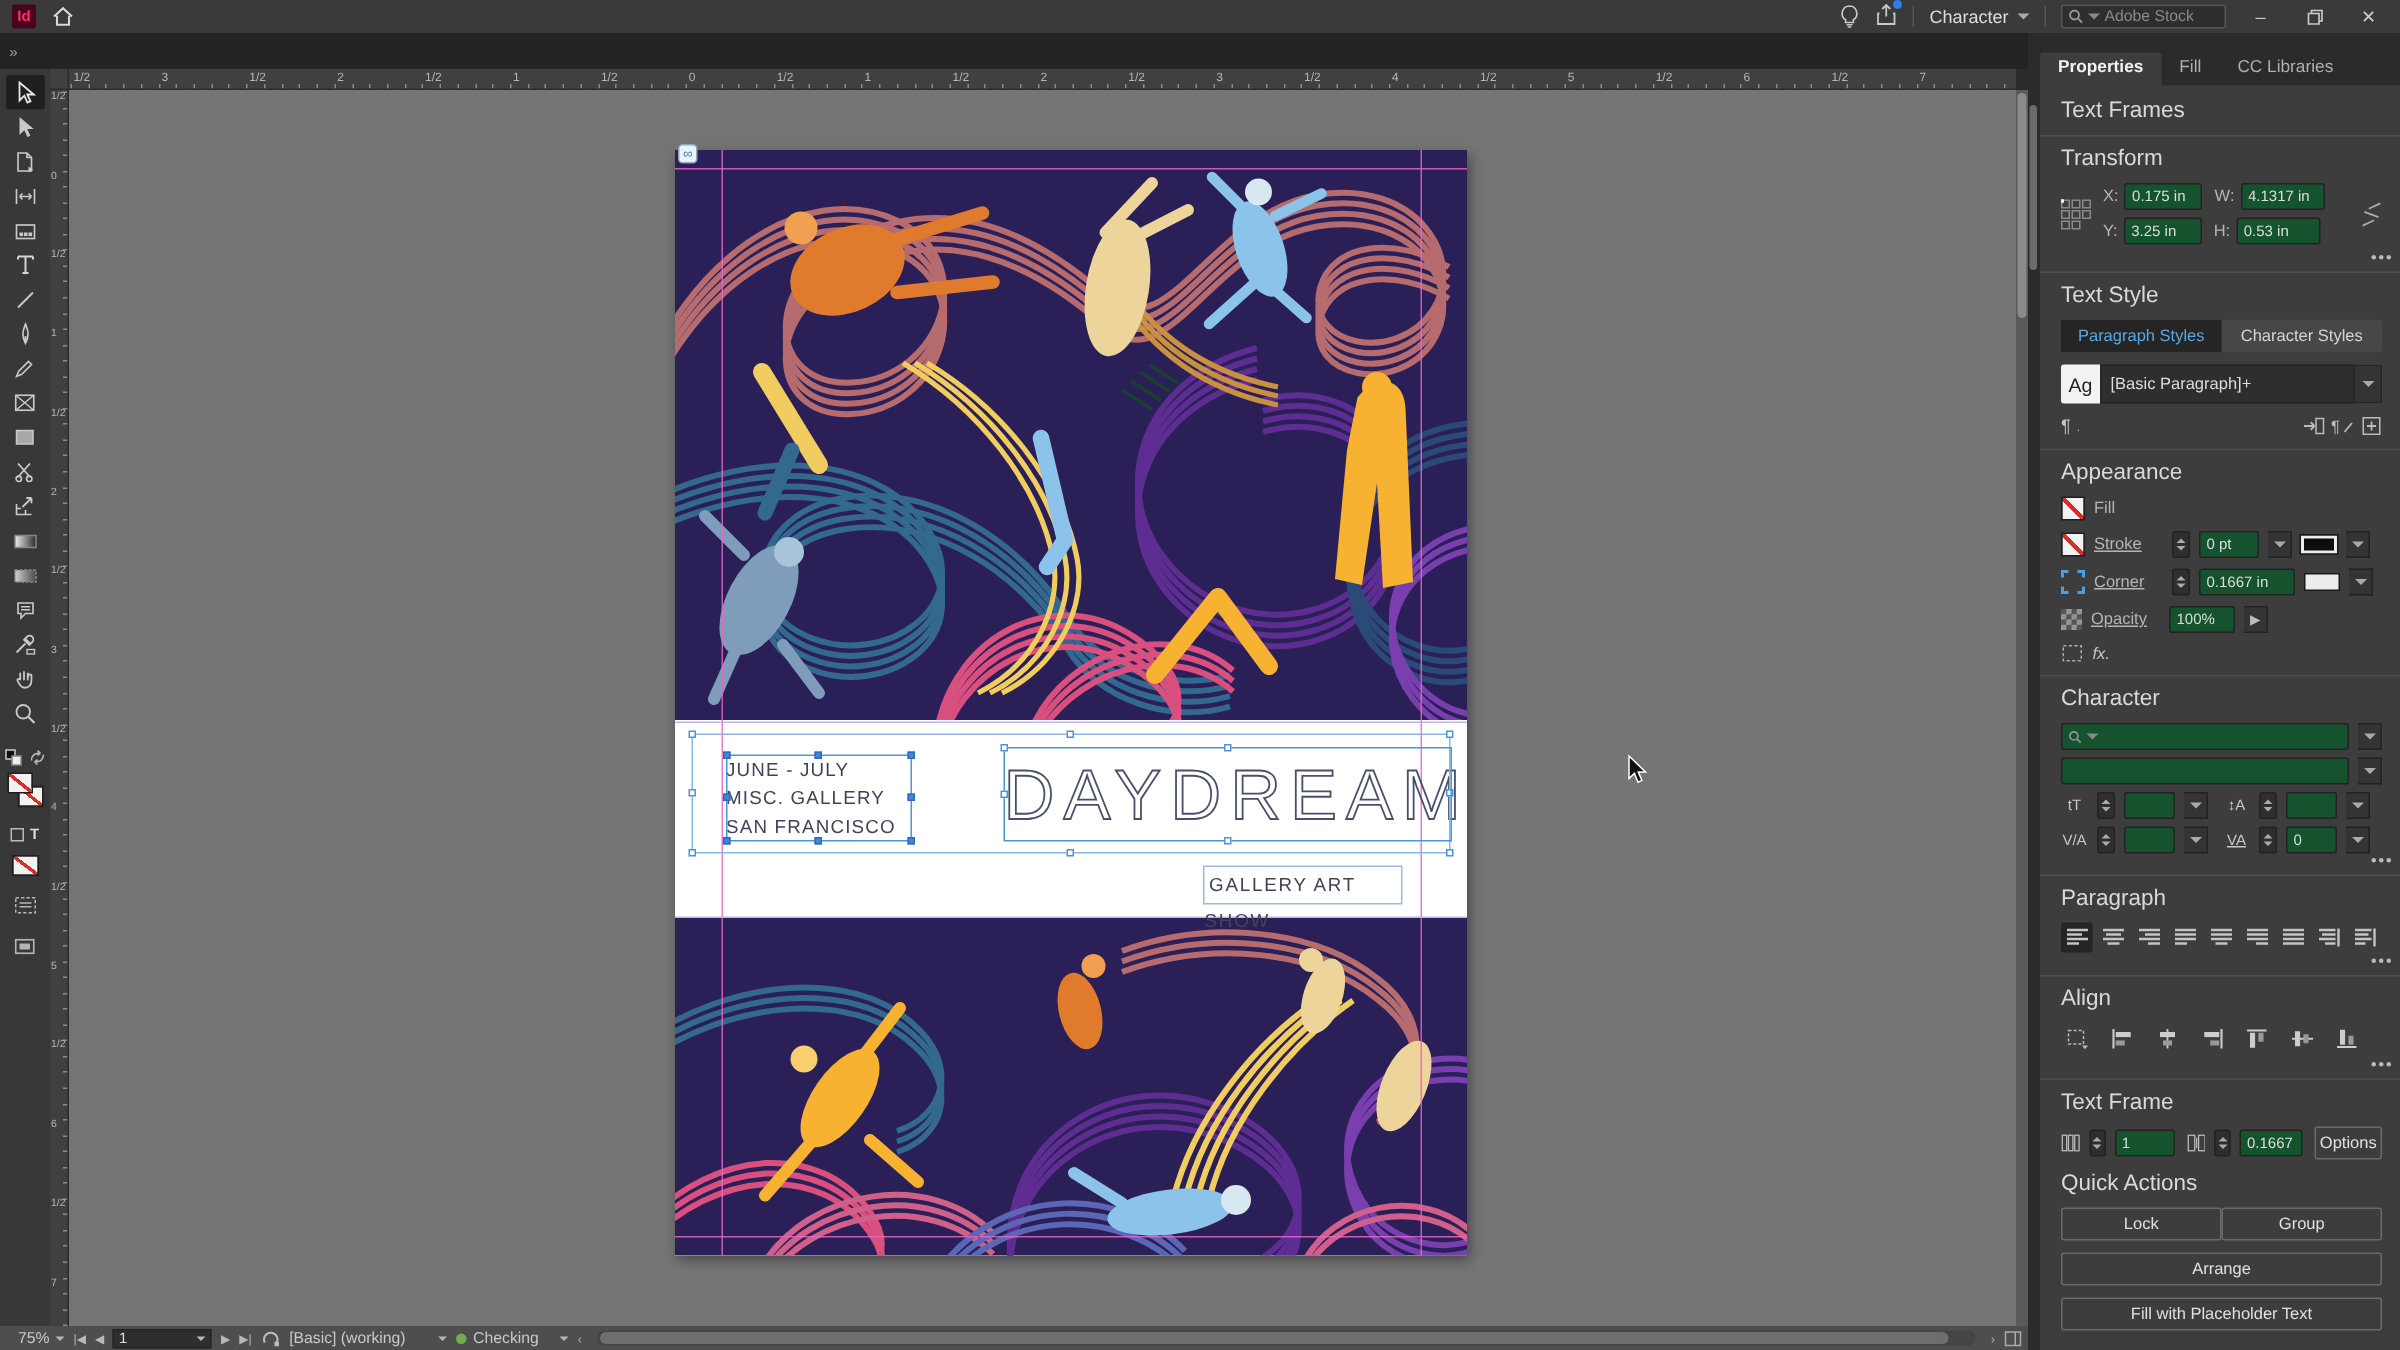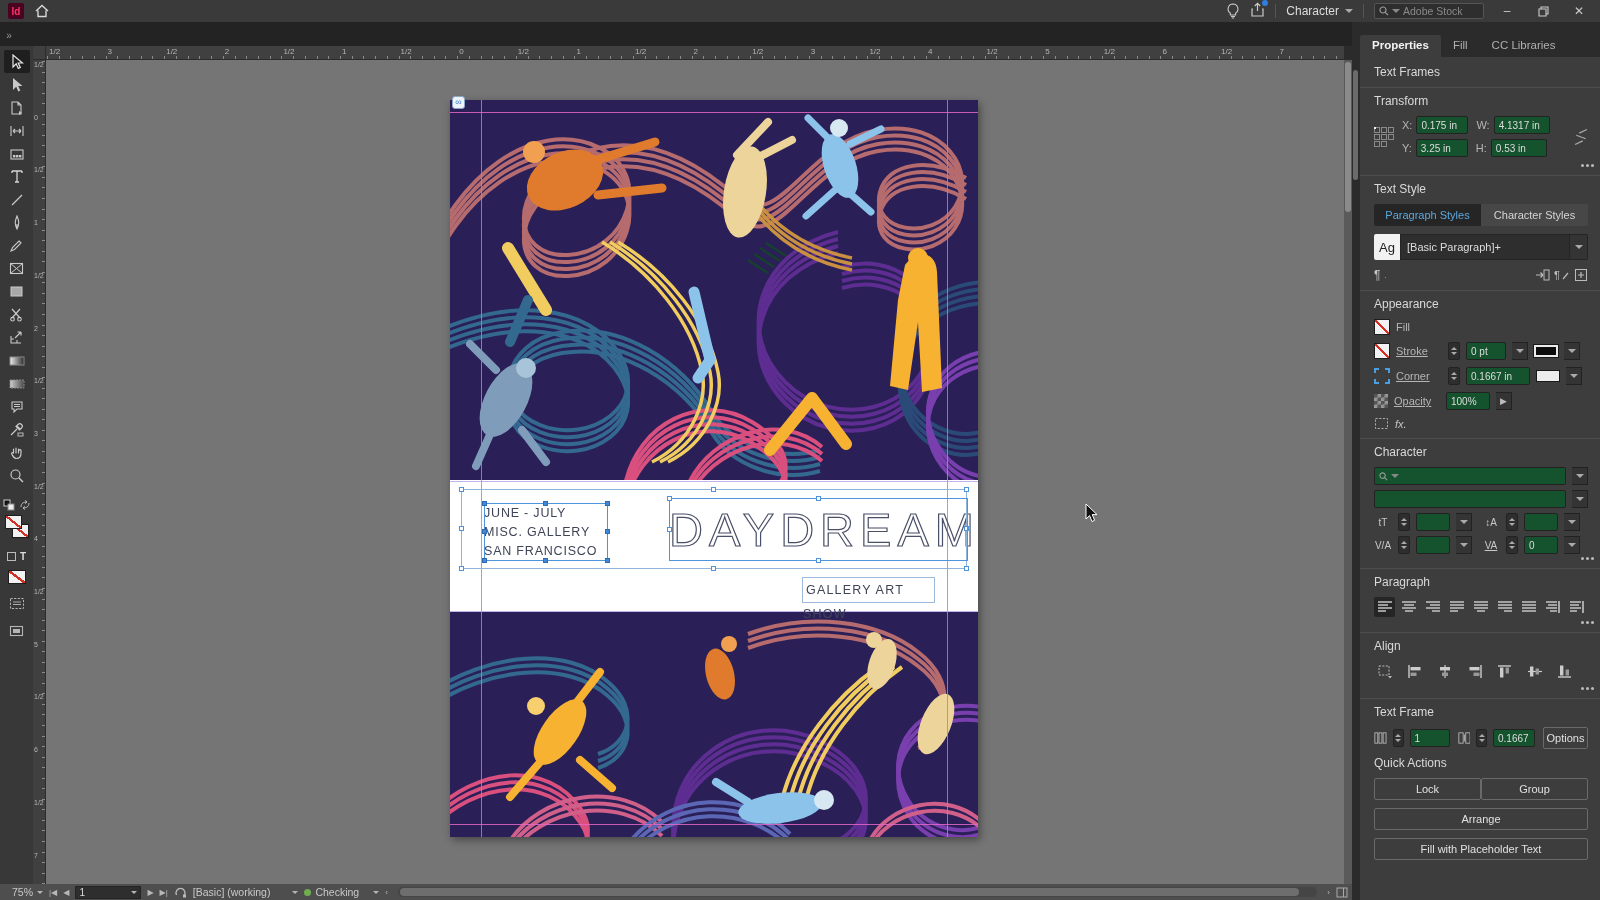--- a/index.html
+++ b/index.html
@@ -98,21 +98,21 @@
   .hscroll{flex:1;height:10px;margin:0 4px;background:#454545;border-radius:5px;position:relative}
   .hscroll .thumb{position:absolute;left:2px;top:1px;height:8px;width:calc(100% - 20px);background:#6e6e6e;border-radius:4px}
 
   
   .dock{position:absolute;left:1352px;top:22px;width:248px;height:878px;background:#2b2b2b;z-index:35}
   .panel-tabs{position:absolute;left:8px;top:13px;right:0;height:22px;display:flex;background:#2b2b2b}
   .ptab{padding:4px 12px;font-size:11.5px;color:#b0b0b0}
   .ptab.active{background:#3d3d3d;color:#f2f2f2;font-weight:bold;border-radius:2px 2px 0 0}
   .panel{position:absolute;left:8px;top:35px;width:240px;height:843px;background:#3d3d3d;color:#c8c8c8;
     font-size:11px;padding:8px 12px 0 14px;overflow:hidden}
-  .sec-title{color:#d9d9d9;font-size:12px;margin:6px 0 8px}
+  .sec-title{color:#d9d9d9;font-size:15px;margin:6px 0 8px}
   .divider{height:1px;background:#4e4e4e;margin:8px -12px 6px -14px;position:relative}
   .dots{position:relative;width:3px;height:3px;background:#bbb;border-radius:50%;
     box-shadow:5px 0 0 #bbb,10px 0 0 #bbb;margin-left:auto;margin-right:4px}
   .row{display:flex;align-items:center;gap:6px;margin-bottom:7px}
   .inp{background:#14532d;border:1px solid #222;border-radius:2px;color:#ddd;font-size:10px;
     height:18px;padding:0 4px;outline:none}
   .lbl{color:#b5b5b5}
   .link{color:#b5b5b5;text-decoration:underline}
   .stepper{width:12px;height:18px;background:#2e2e2e;border:1px solid #222;border-radius:2px;
     display:flex;flex-direction:column;align-items:center;justify-content:center;gap:2px}

